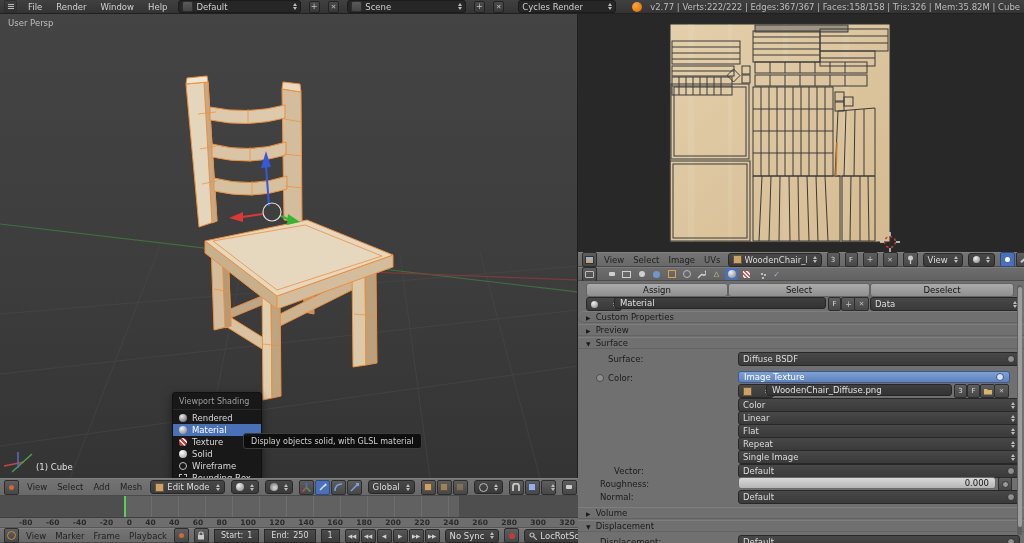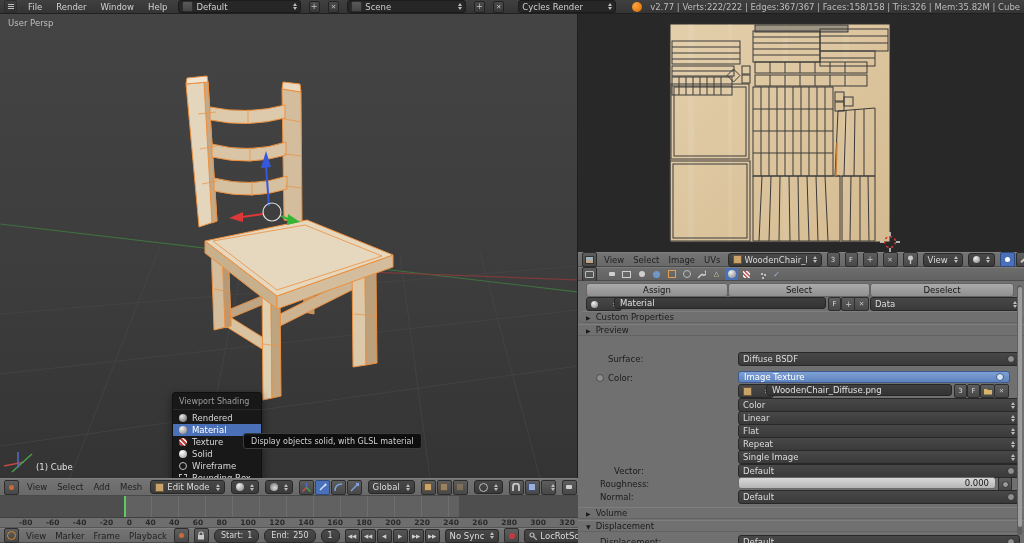--- a/index.html
+++ b/index.html
@@ -57,21 +57,21 @@
   #vph{left:0;top:478px;width:578px;height:18px;}
   
   #tlband{left:0;top:496px;width:578px;height:22px;background:#4e4e4e;border-bottom:1px solid #3f3f3f;box-sizing:border-box;}
   #tlrange{position:absolute;left:125px;top:0;width:334px;height:21px;background:#616161;
            background-image:repeating-linear-gradient(90deg,transparent 0 26px,#6e6e6e 26px 27px);}
   #playhead{position:absolute;left:124px;top:0;width:2px;height:21px;background:#5ccc5c;}
   #tlticks{left:0;top:518px;width:578px;height:10px;background:#6e6e6e;display:flex;justify-content:space-between;
            padding:0 3px 0 19px;box-sizing:border-box;align-items:center;border-bottom:1px solid #565656;}
   .tick-label{color:#2a2a2a;font-size:7.5px;font-weight:bold;}
   #tlh{left:0;top:528px;width:578px;height:15px;gap:5px;}
-  .numw{height:12px;background:linear-gradient(#4a4a4a,#3c3c3c);border:1px solid #282828;border-radius:6px;
+  .numw{height:12px;background:linear-gradient(#4a4a4a,#3c3c3c);border:1px solid #282828;border-radius:0;
         color:#d8d8d8;font-size:8px;display:flex;align-items:center;padding:0 6px;gap:4px;}
   .numw .val{margin-left:auto;}
   .pbtn{width:13px;height:12px;border-radius:2px;background:linear-gradient(#565656,#424242);border:1px solid #2a2a2a;
         color:#cfcfcf;font-size:5.5px;display:flex;align-items:center;justify-content:center;flex:0 0 auto;}
   
   #uvarea{left:578px;top:14px;width:446px;height:238px;background:#282828;overflow:hidden;}
   #uvh{left:578px;top:252px;width:446px;height:15px;gap:5px;}
   
   #ptabs{left:578px;top:267px;width:446px;height:14px;background:linear-gradient(#6d6d6d,#626262);
          border-top:1px solid #7c7c7c;border-bottom:1px solid #4c4c4c;display:flex;align-items:center;gap:2px;
@@ -666,20 +666,24 @@
     </span>
 
     <div class="phead" style="top:30px;border-radius:6px;">
       <span class="tri">▶</span>
       <span>Custom Properties</span>
     </div>
     <div class="phead" style="top:43px;">
       <span class="tri">▶</span>
       <span>Preview</span>
     </div>
+    <div class="phead" style="top:56px;">
+      <span class="tri">▼</span>
+      <span>Surface</span>
+    </div>
 
     <span class="plabel" style="left:30px;top:73px;">Surface:</span>
     <span class="gdd abs" style="left:160px;top:71px;width:272px;">
       <span class="nowrap">Diffuse BSDF</span>
       <span style="margin-left:auto;width:6px;height:6px;border-radius:50%;background:#8f8f8f;border:1px solid #333;"></span>
     </span>
 
     <span class="sock" style="left:18px;top:93px;"></span>
     <span class="plabel" style="left:30px;top:92px;">Color:</span>
     <span class="ddb abs" style="left:160px;top:90px;width:272px;text-align:right;">

